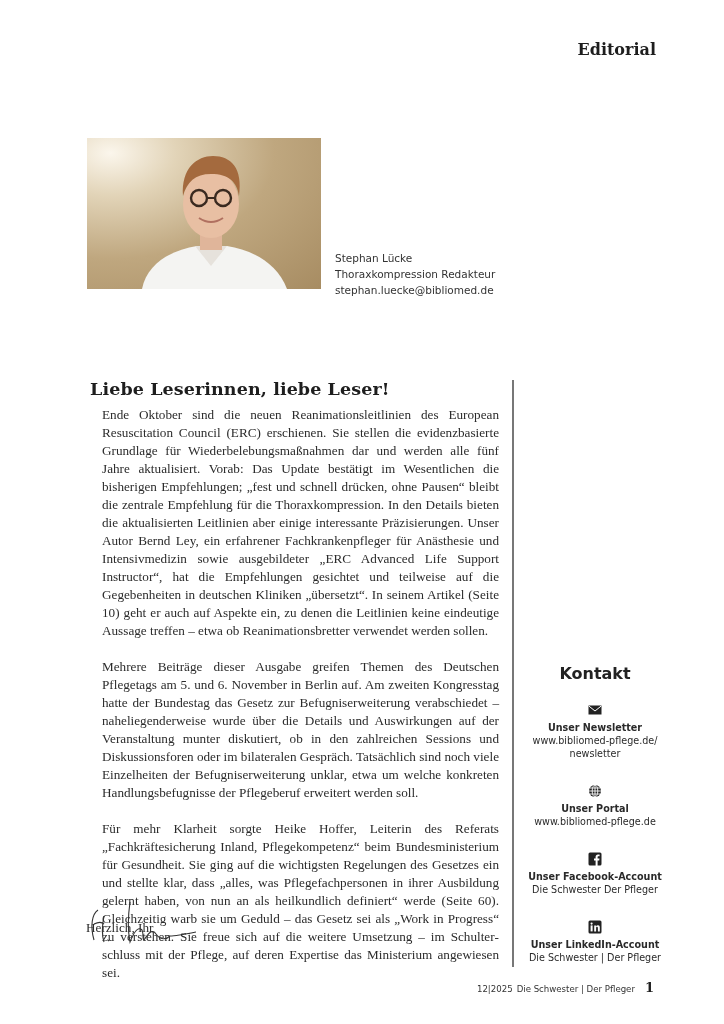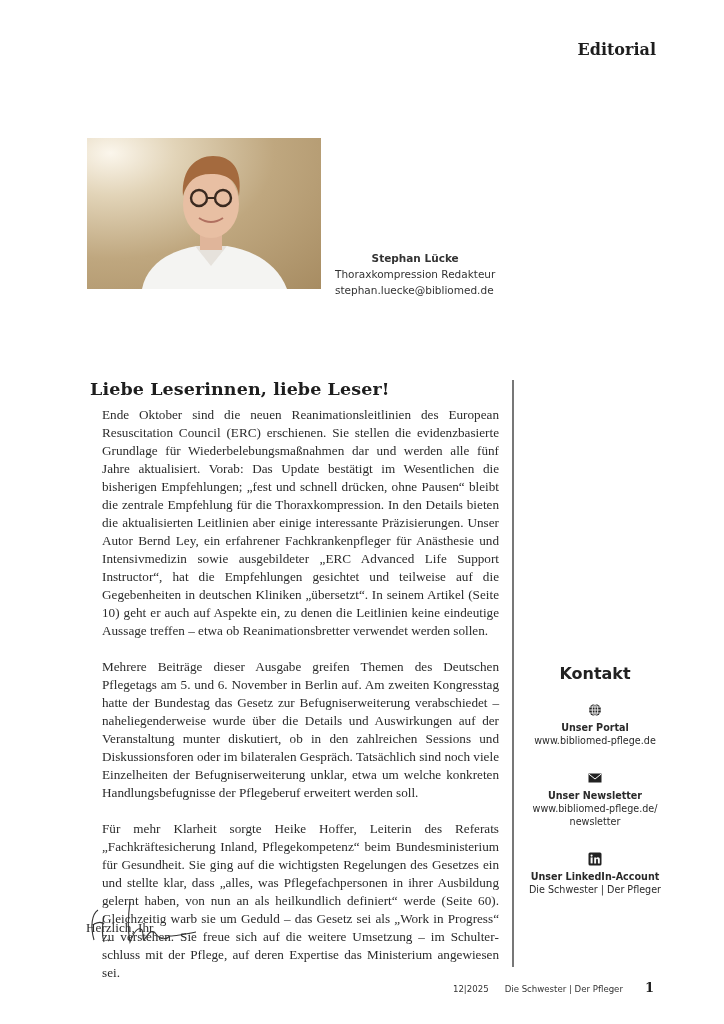--- a/index.html
+++ b/index.html
@@ -2,34 +2,34 @@
 <html><head>
 <meta charset="utf-8">
 <style>
   html, body { margin: 0; padding: 0; background: #ffffff; }
   body { width: 724px; height: 1024px; position: relative; overflow: hidden; color: #2a2a2a; }
   .section-label { position: absolute; top: 40px; right: 68px; font-family: "DejaVu Serif", serif; font-weight: bold; font-size: 16px; color: #1e1e1e; }
   .photo { position: absolute; left: 87px; top: 138px; width: 234px; height: 151px; overflow: hidden;
     background: radial-gradient(ellipse at 10% 10%, #fbf6ec 0%, #e2d4b8 22%, #bfa77f 55%, #a78c62 100%); }
   .photo svg { position: absolute; left: 0; top: 0; width: 100%; height: 100%; }
   .author { position: absolute; left: 335px; top: 250px; font-family: "DejaVu Sans", sans-serif; font-size: 10.5px; line-height: 16px; color: #333; }
-  .author .name { font-weight: bold; text-align: center; }
+  .author .name { font-weight: normal; }
   .headline { position: absolute; left: 86px; top: 375px; margin: 4px; font-family: "DejaVu Serif", serif; font-weight: bold; font-size: 17.5px; color: #1e1e1e; letter-spacing: 0.1px; }
   .body { position: absolute; left: 86px; top: 406px; width: 413px; font-family: "Liberation Serif", serif; font-size: 13.2px; line-height: 18px; color: #2b2b2b; text-align: justify; hyphens: manual; }
   .body p { margin: 0 0 18px 16px; }
   .closing { position: absolute; left: 86px; top: 920px; font-family: "Liberation Serif", serif; font-size: 13.2px; color: #2b2b2b; }
   .signature { position: absolute; left: 86px; top: 896px; width: 120px; height: 50px; }
   .divider { position: absolute; left: 512px; top: 380px; width: 2px; height: 587px; background: #777; }
   .contact { position: absolute; left: 516px; top: 664px; width: 158px; font-family: "DejaVu Sans", sans-serif; text-align: center; color: #2a2a2a; }
   .contact h2 { margin: 0 0 20px 0; font-size: 16px; font-weight: bold; color: #222; }
   .contact-item { margin-bottom: 24px; }
   .contact-item .ic { display: block; width: 14px; height: 14px; margin: 0 auto 4px auto; }
   .contact-item .t { font-size: 9.6px; font-weight: bold; line-height: 13px; }
   .contact-item .v { font-size: 9.6px; line-height: 13px; }
-  .footer { position: absolute; top: 980px; right: 70px; font-family: "DejaVu Sans", sans-serif; font-size: 8.6px; color: #333; display: flex; align-items: baseline; gap: 22px; }
+  .footer { position: absolute; top: 980px; right: 70px; font-family: "DejaVu Sans", sans-serif; font-size: 8.6px; color: #333; display: flex; align-items: baseline; gap: 10px; }
   .footer .pg { font-family: "DejaVu Serif", serif; font-weight: bold; font-size: 13px; color: #1e1e1e; }
 </style>
 </head>
 <body>
 
 <div class="section-label">Editorial</div>
 
 <div class="photo">
   <svg viewBox="0 0 234 151">
     <path d="M55 151 C60 125 85 112 110 108 L140 108 C165 112 190 125 200 151 Z" fill="#f4f4f2"></path>
@@ -65,40 +65,48 @@
   <path d="M44 6 C42 20 42 36 44 46 C48 36 52 30 56 34 C58 38 56 44 58 44 C62 38 66 32 70 38 C74 44 80 44 84 40 C90 40 100 38 110 36" fill="none" stroke="#333" stroke-width="1.1"></path>
 </svg>
 
 <div class="divider"></div>
 
 <div class="contact">
   <h2>Kontakt</h2>
 
   <div class="contact-item">
     <svg class="ic" viewBox="0 0 14 14">
+      <rect x="0.5" y="2.5" width="13" height="9" fill="#222"></rect>
+      <path d="M0.8 3 L7 8 L13.2 3" stroke="#fff" stroke-width="1" fill="none"></path>
+    </svg>
+    <div class="t">Unser Newsletter</div>
+    <div class="v">
+      <span>www.bibliomed-pflege.de/</span><br>
+      <span>newsletter</span>
+    </div>
+  </div>
+
+  <div class="contact-item">
+    <svg class="ic" viewBox="0 0 14 14">
       <circle cx="7" cy="7" r="6" fill="#222"></circle>
       <path d="M1 7 H13 M7 1 V13 M2 4 H12 M2 10 H12" stroke="#fff" stroke-width="0.9" fill="none"></path>
       <ellipse cx="7" cy="7" rx="2.8" ry="6" fill="none" stroke="#fff" stroke-width="0.9"></ellipse>
     </svg>
     <div class="t">Unser Portal</div>
     <div class="v">www.bibliomed-pflege.de</div>
   </div>
 
   <div class="contact-item">
     <svg class="ic" viewBox="0 0 14 14">
-      <rect x="0.5" y="2.5" width="13" height="9" fill="#222"></rect>
-      <path d="M0.8 3 L7 8 L13.2 3" stroke="#fff" stroke-width="1" fill="none"></path>
+      <rect x="0.5" y="0.5" width="13" height="13" rx="1.5" fill="#222"></rect>
+      <path d="M9.6 14 V8.4 H11.2 L11.5 6.4 H9.6 V5.2 C9.6 4.6 9.9 4.2 10.6 4.2 H11.6 V2.5 C11.2 2.4 10.6 2.4 10 2.4 C8.5 2.4 7.6 3.3 7.6 4.9 V6.4 H6 V8.4 H7.6 V14 Z" fill="#fff"></path>
     </svg>
-    <div class="t">Unser Newsletter</div>
-    <div class="v">
-      <span>www.bibliomed-pflege.de/</span><br>
-      <span>newsletter</span>
-    </div>
+    <div class="t">Unser Facebook-Account</div>
+    <div class="v">Die Schwester Der Pfleger</div>
   </div>
-
 
   <div class="contact-item">
     <svg class="ic" viewBox="0 0 14 14">
       <rect x="0.5" y="0.5" width="13" height="13" rx="1.5" fill="#222"></rect>
       <rect x="2.6" y="5.4" width="2" height="6" fill="#fff"></rect>
       <circle cx="3.6" cy="3.6" r="1.1" fill="#fff"></circle>
       <path d="M6.2 5.4 H8 V6.3 C8.4 5.6 9.1 5.2 10 5.2 C11.3 5.2 11.8 6 11.8 7.4 V11.4 H9.9 V7.9 C9.9 7.2 9.6 6.8 9 6.8 C8.4 6.8 8.1 7.3 8.1 7.9 V11.4 H6.2 Z" fill="#fff"></path>
     </svg>
     <div class="t">Unser LinkedIn-Account</div>
     <div class="v">Die Schwester | Der Pfleger</div>

